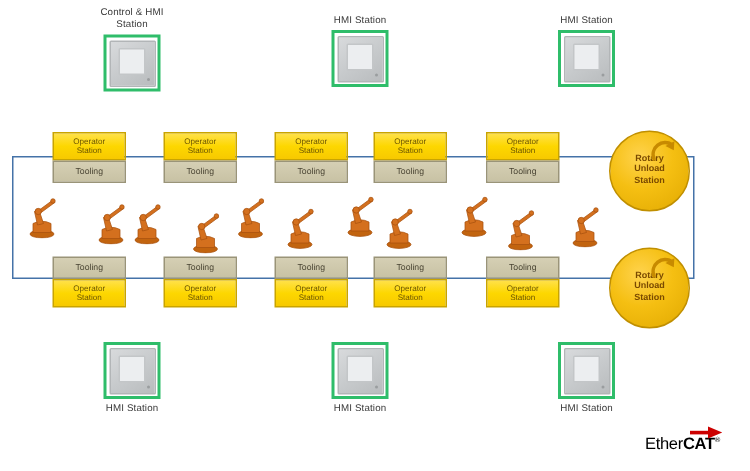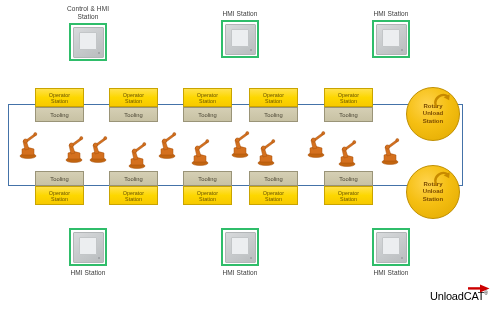--- a/index.html
+++ b/index.html
@@ -101,21 +101,21 @@
   .robot{position:absolute;width:24px;height:30px;}
 
   
   .ethercat{
     position:absolute;
     font-size:11px;
     color:#000;
     letter-spacing:-.2px;
     white-space:nowrap;
   }
-  .ethercat b{font-weight:normal;text-align:right;}
+  .ethercat b{font-weight:bold;text-align:right;}
   .ethercat .reg{font-size:5px;vertical-align:super;}
   .ec-mark{position:absolute;right:-2px;top:-6px;width:22px;height:9px;}
 </style>
 </head>
 <body>
 
 <div id="stage">
 
   <div class="loop" style="left:8px;top:104px;width:455px;height:82px;"></div>
 
@@ -380,20 +380,20 @@
     <div class="mon-wrap">
       <div class="monitor">
         <div class="screen"></div>
         <div class="led"></div>
       </div>
     </div>
     <div class="cap">HMI Station</div>
   </div>
 
   <div class="ethercat" style="left:430px;top:290px;">
-    <span>Unload</span><b>CAT</b><span class="reg">®</span>
+    <span>Ether</span><b>CAT</b><span class="reg">®</span>
     <svg class="ec-mark" viewBox="0 0 22 9">
       <rect x="0" y="3.2" width="14" height="2.4" fill="#cc0000"></rect>
       <path d="M12 0.4 L21.5 4.4 L12 8.4 Z" fill="#cc0000"></path>
     </svg>
   </div>
 
 </div>
 
 </body></html>

